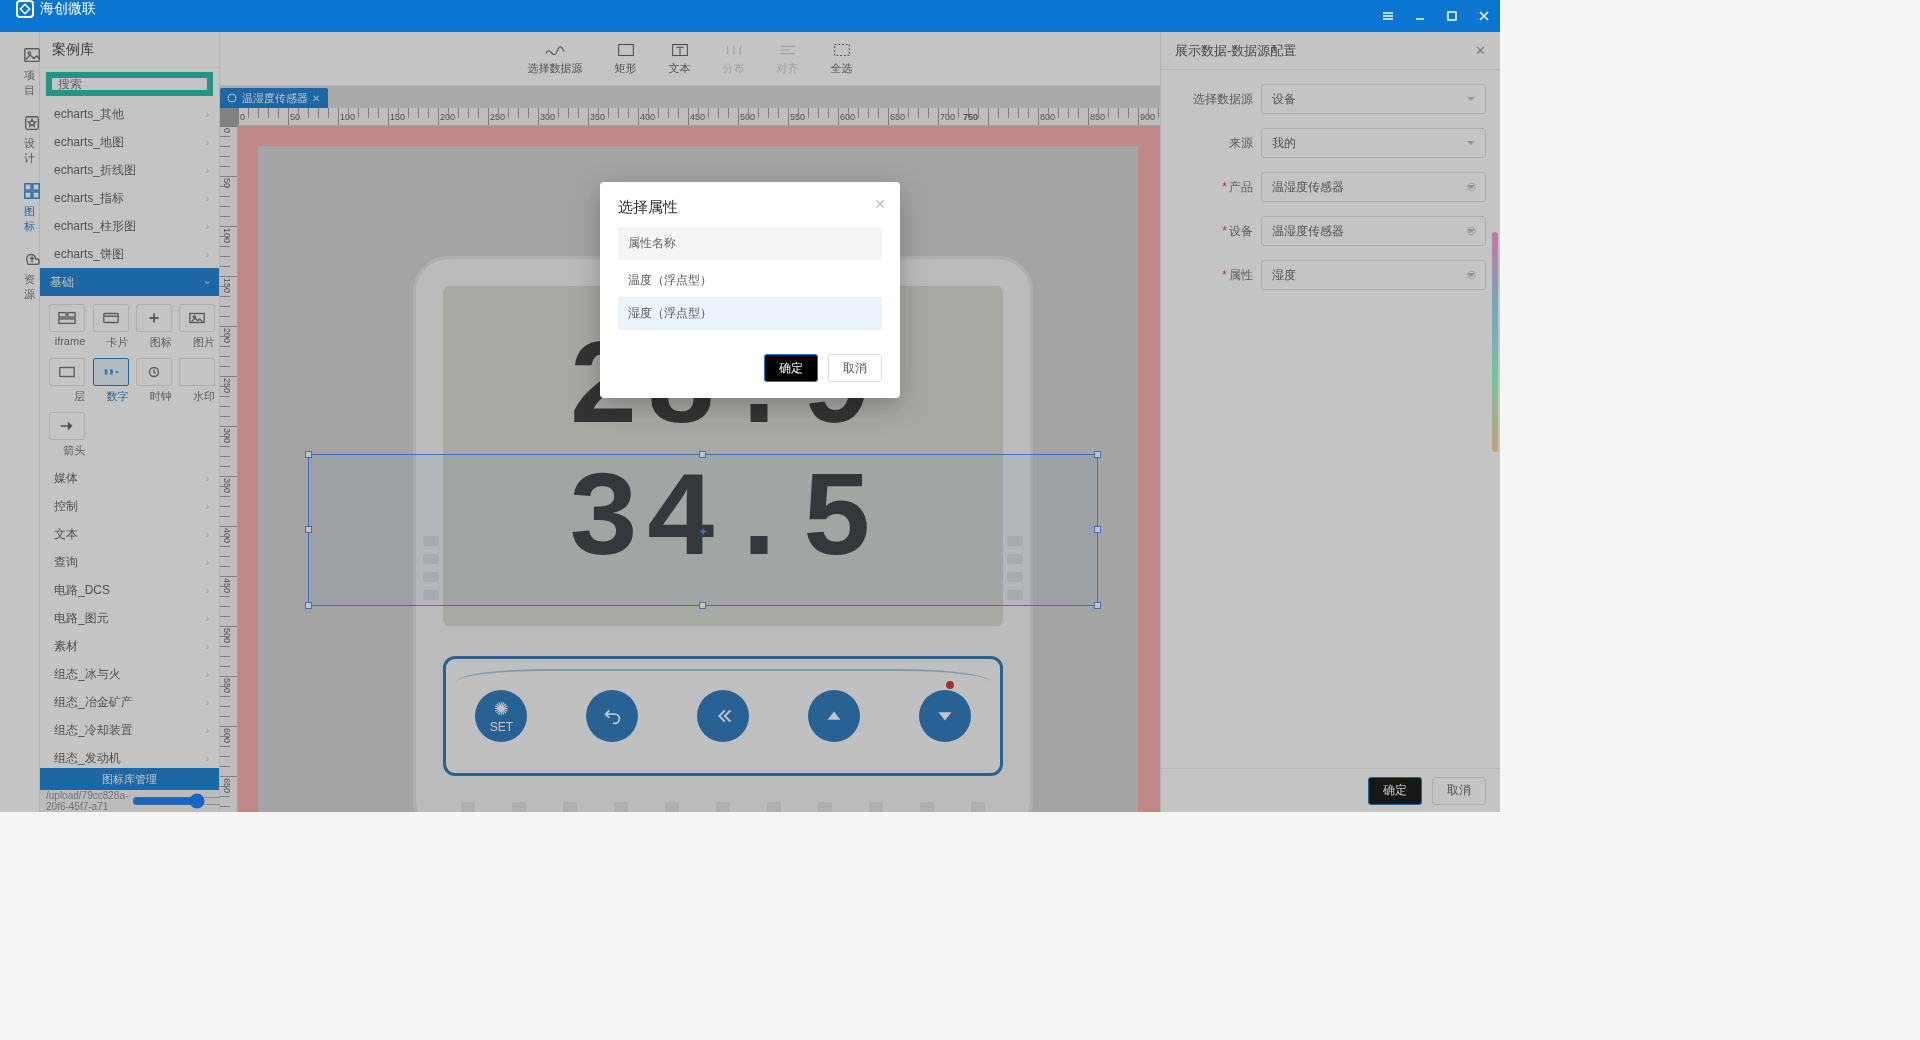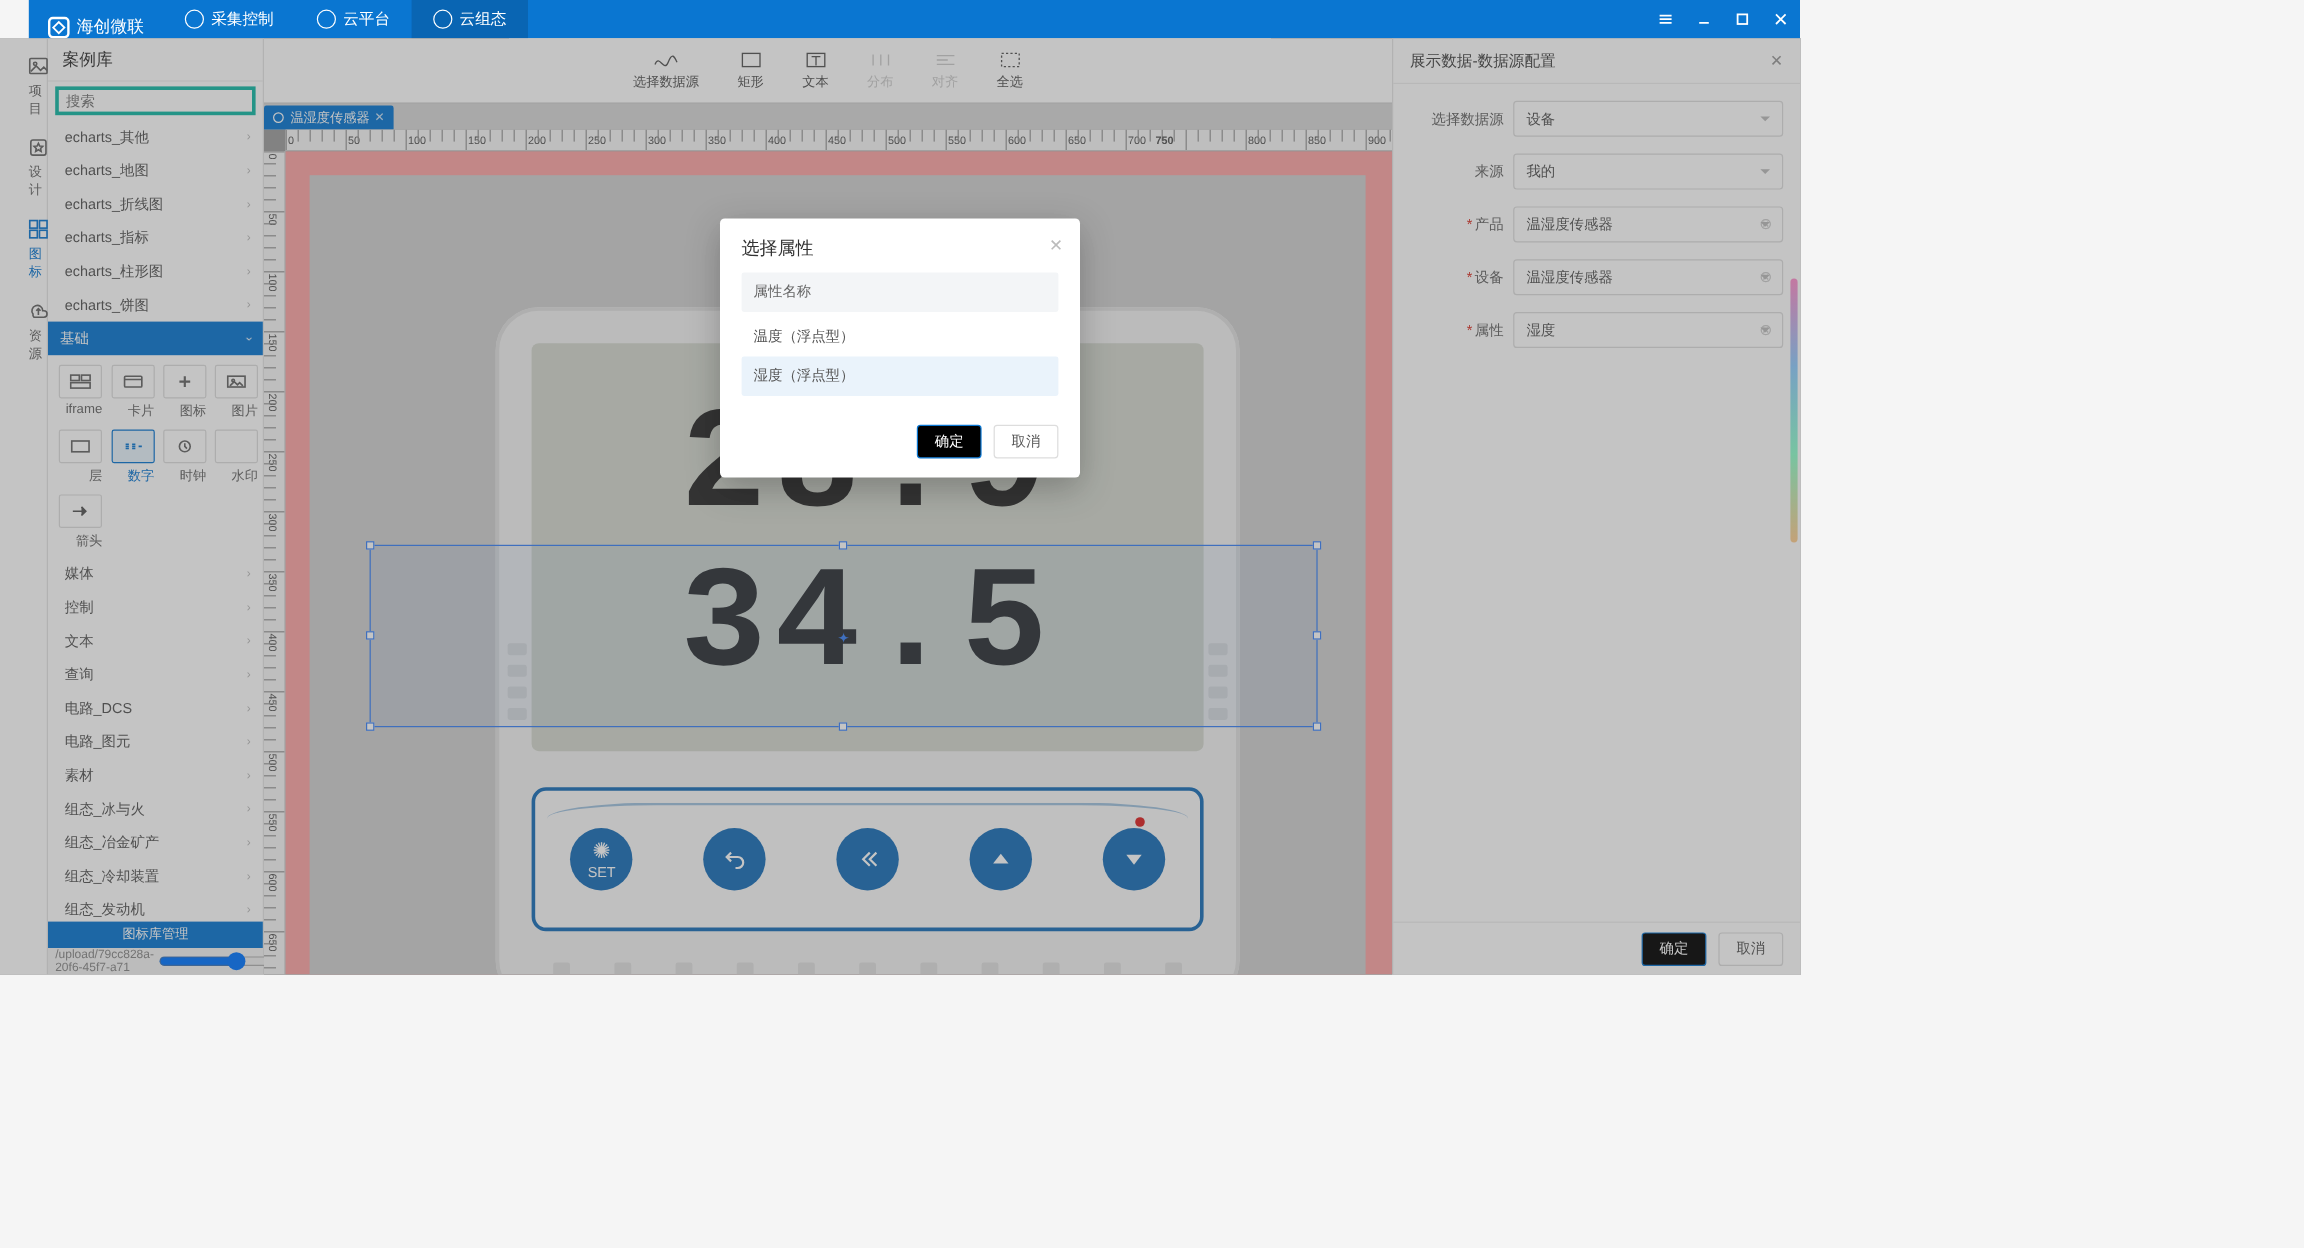--- a/index.html
+++ b/index.html
@@ -1,19 +1,19 @@
 <!DOCTYPE html>
 <html><head>
 <meta charset="utf-8">
 <style>
 * { margin: 0; padding: 0; box-sizing: border-box; }
 body { font-family: "Microsoft YaHei", "PingFang SC", Arial, sans-serif; font-size: 12px; color: #333; overflow: hidden; width: 1500px; height: 812px; background: #f5f5f5; }
 
 
-.topbar { height: 32px; background: #0a76d1; display: flex; align-items: flex-end; color: #fff; margin-left: 24px; }
+.topbar { height: 32px; background: #0a76d1; display: flex; align-items: flex-start; color: #fff; }
 .topbar .logo { display: flex; align-items: center; gap: 6px; padding: 0 16px; font-size: 14px; font-weight: 500; }
 .topbar .logo-icon { width: 18px; height: 18px; border: 2px solid #fff; border-radius: 4px; display: inline-flex; align-items: center; justify-content: center; }
 .topbar .menu { display: flex; height: 100%; }
 .topbar .menu-item { display: flex; align-items: center; gap: 6px; padding: 0 18px; cursor: pointer; height: 100%; font-size: 13px; }
 .topbar .menu-item.active { background: #0965b3; }
 .topbar .menu-item .mi-icon { width: 16px; height: 16px; display: inline-block; border: 1.5px solid #fff; border-radius: 50%; position: relative; }
 .topbar .spacer { flex: 1; }
 .topbar .win-ctrl { display: flex; }
 .topbar .win-btn { width: 32px; height: 32px; display: flex; align-items: center; justify-content: center; cursor: pointer; }
 .topbar .win-btn svg { width: 12px; height: 12px; stroke: #fff; stroke-width: 1.5; fill: none; }
@@ -25,21 +25,21 @@
 .leftrail { width: 40px; background: #fff; border-right: 1px solid #e5e5e5; display: flex; flex-direction: column; align-items: center; padding-top: 4px; padding-left: 24px; }
 .leftrail .rail-item { width: 100%; padding: 10px 0 6px; display: flex; flex-direction: column; align-items: center; gap: 4px; cursor: pointer; color: #666; }
 .leftrail .rail-item.active { color: #0a76d1; }
 .leftrail .rail-item .ri-label { font-size: 11px; }
 .leftrail .rail-item svg { width: 18px; height: 18px; stroke: currentColor; fill: none; stroke-width: 1.5; }
 
 
 .sidepanel { width: 180px; background: #fff; border-right: 1px solid #e5e5e5; display: flex; flex-direction: column; }
 .sidepanel .sp-title { height: 36px; display: flex; align-items: center; padding: 0 12px; font-size: 14px; font-weight: 500; border-bottom: 1px solid #eee; }
 .sidepanel .sp-search { padding: 4px 6px; }
-.sidepanel .sp-search input { width: 100%; height: 24px; border: 3px solid #14b8a6; padding: 0 6px; font-size: 12px; outline: none; }
+.sidepanel .sp-search input { width: 100%; height: 24px; border: 6px solid #14b8a6; padding: 0 6px; font-size: 12px; outline: none; }
 .sidepanel .sp-body { flex: 1; overflow-y: auto; }
 .sidepanel .cat { height: 28px; display: flex; align-items: center; justify-content: space-between; padding: 0 10px 0 14px; cursor: pointer; color: #555; }
 .sidepanel .cat .chev { color: #bbb; font-size: 10px; }
 .sidepanel .cat-expanded { background: #0a76d1; color: #fff; height: 28px; display: flex; align-items: center; padding: 0 10px; justify-content: space-between; cursor: pointer; }
 .sidepanel .cat-expanded .chev { color: #fff; transform: rotate(90deg); font-size: 10px; }
 .sidepanel .grid-items { display: grid; grid-template-columns: repeat(4, 1fr); gap: 2px; padding: 6px 4px 2px; }
 .sidepanel .gi { display: flex; flex-direction: column; align-items: flex-end; gap: 3px; padding: 2px 0 4px; cursor: pointer; }
 .sidepanel .gi .gi-icon { width: 36px; height: 28px; border: 1px solid #ddd; border-radius: 2px; display: flex; align-items: center; justify-content: center; color: #666; }
 .sidepanel .gi.active .gi-icon { border-color: #0a76d1; background: #e6f2fb; }
 .sidepanel .gi.active .gi-label { color: #0a76d1; }
@@ -130,34 +130,20 @@
 <body>
 
 <div class="topbar">
   <div class="logo">
     <span class="logo-icon">
       <svg viewBox="0 0 12 12">
           <path d="M2 6 L6 2 L10 6 L6 10 Z" stroke="#fff" fill="none" stroke-width="1.3"></path>
         </svg>
     </span>
     <span>海创微联</span>
-  </div>
-  <div class="menu">
-    <div class="menu-item">
-        <span class="mi-icon"></span>
-        <span>采集控制</span>
-      </div>
-    <div class="menu-item">
-        <span class="mi-icon"></span>
-        <span>云平台</span>
-      </div>
-    <div class="menu-item active">
-        <span class="mi-icon"></span>
-        <span>云组态</span>
-      </div>
   </div>
   <div class="spacer"></div>
   <div class="win-ctrl">
     <div class="win-btn">
         <svg viewBox="0 0 12 12">
           <path d="M1 3h10M1 6h10M1 9h10"></path>
         </svg>
       </div>
     <div class="win-btn">
         <svg viewBox="0 0 12 12">

